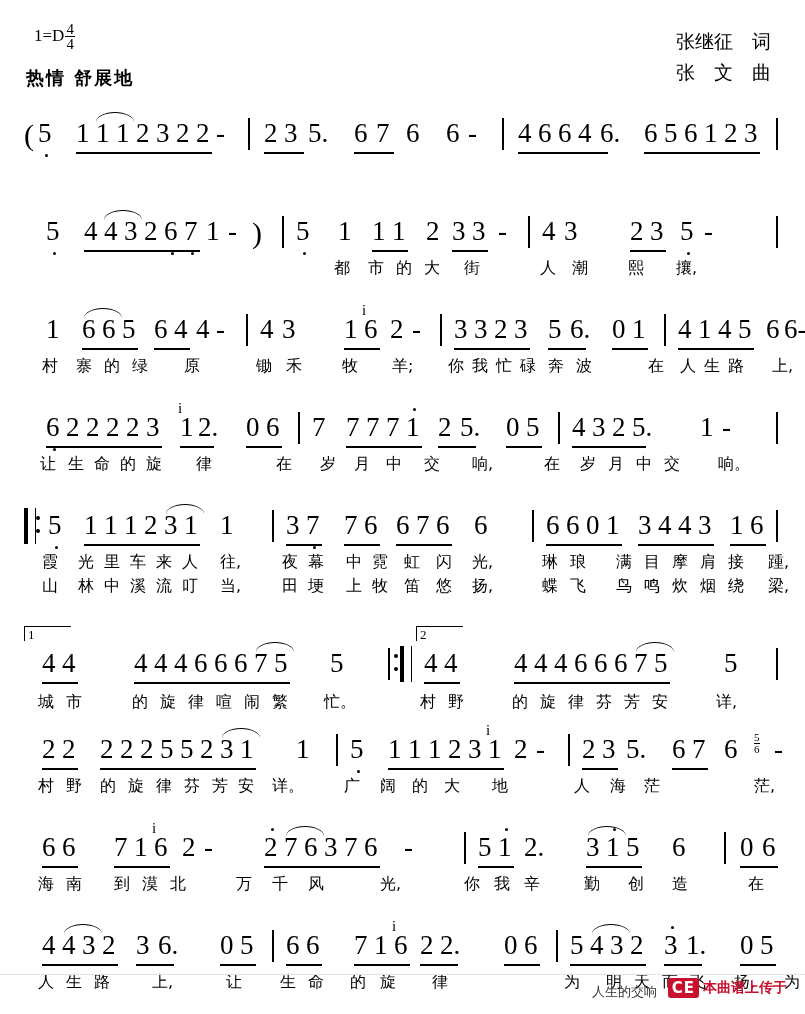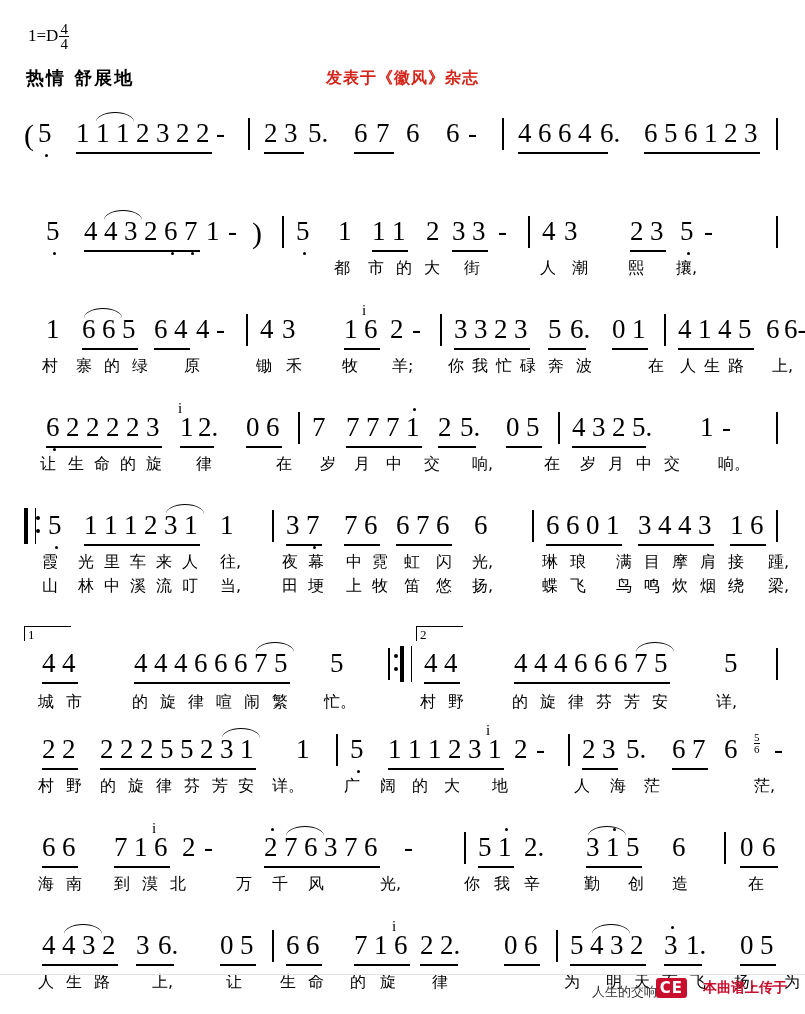--- a/index.html
+++ b/index.html
@@ -21,21 +21,21 @@
     height: 1014px;
   }
 
   
   .header {
     position: relative;
     height: 110px;
   }
   .key-block {
     position: absolute;
-    left: 28px;
+    left: 34px;
     top: 22px;
     font-family: "Liberation Serif", serif;
     font-size: 17px;
     white-space: nowrap;
   }
   .key-block .frac {
     display: inline-block;
     vertical-align: middle;
     text-align: center;
     line-height: 0.95;
@@ -225,21 +225,21 @@
     font-family: "DejaVu Sans", sans-serif;
     font-size: 13px;
     color: #333;
   }
   .footer-logo {
     position: absolute;
     right: 18px;
     top: 4px;
     display: flex;
     align-items: center;
-    gap: 16px;
+    gap: 4px;
   }
   .footer-logo .mark {
     font-family: "DejaVu Sans", sans-serif;
     font-weight: bold;
     font-size: 15px;
     color: #fff;
     background: #c8102e;
     border-radius: 3px;
     padding: 1px 4px;
     letter-spacing: 1px;
@@ -254,21 +254,24 @@
 </head>
 <body>
 
 <div class="sheet">
 
   <div class="header">
     <div class="key-block">
       <span>1=D</span><span class="frac"><span class="num">4</span><span class="den">4</span></span>
     </div>
     <div class="tempo-mark">热情 舒展地</div>
-    <div class="subtitle">发表于《徽风》杂志</div>
+    <div class="credits">
+      <div>张继征　词</div>
+      <div>张　文　曲</div>
+    </div>
   </div>
 
   <div class="music">
 
     <div class="line">
       <div class="notes">
         <span class="ntok" style="left:0px;font-size:30px;">(</span>
         <span class="ntok" style="left:14px;">5</span>
         <span class="dotdn" style="left:21px;top:40px;"></span>
         <span class="ntok" style="left:52px;">1</span>

